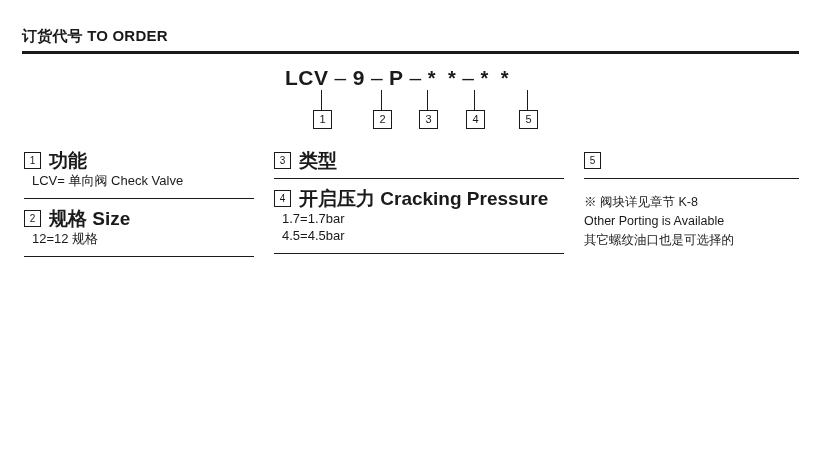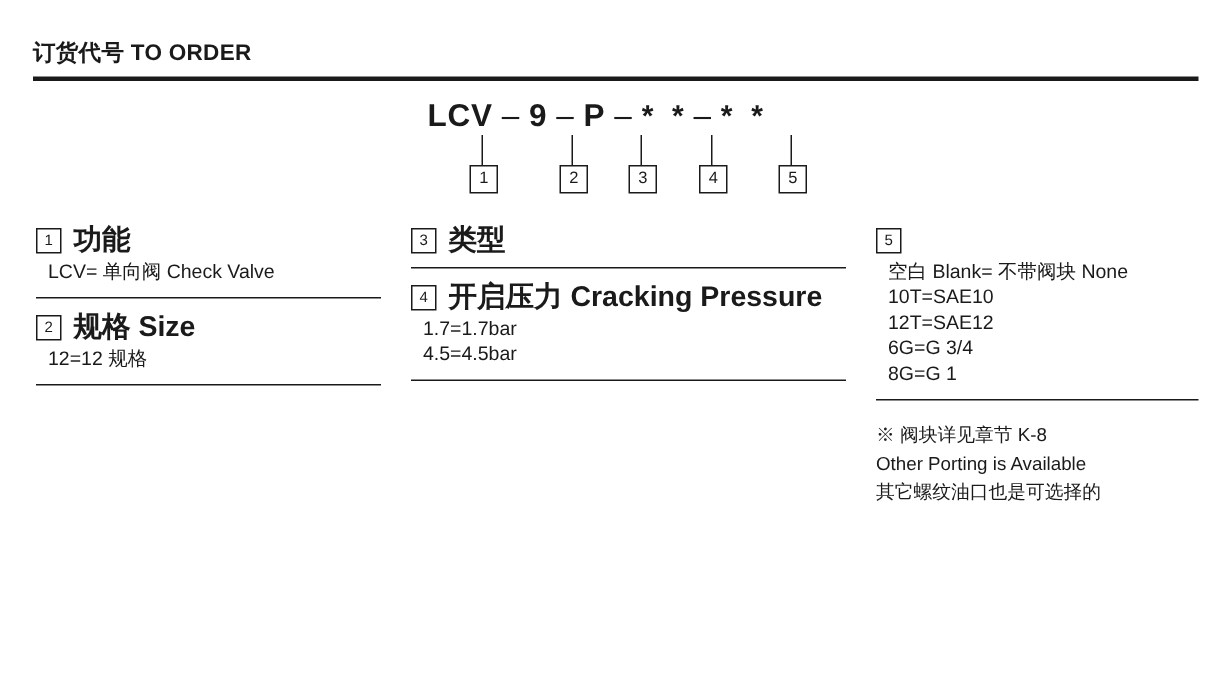--- a/index.html
+++ b/index.html
@@ -235,27 +235,20 @@
         </div>
       </div>
       <div class="hr"></div>
     </div>
 
     <div class="col col3">
       <div class="block">
         <div class="block-head">
           <div class="sqnum">5</div>
         </div>
-        <div class="block-body">
-          <div class="line">空白 Blank= 不带阀块 None</div>
-          <div class="line">10T=SAE10</div>
-          <div class="line">12T=SAE12</div>
-          <div class="line">6G=G 3/4</div>
-          <div class="line">8G=G 1</div>
-        </div>
       </div>
       <div class="hr"></div>
       <div class="note">
         <div class="line">※ 阀块详见章节 K-8</div>
         <div class="line">Other Porting is Available</div>
         <div class="line">其它螺纹油口也是可选择的</div>
       </div>
     </div>
 
   </div>

